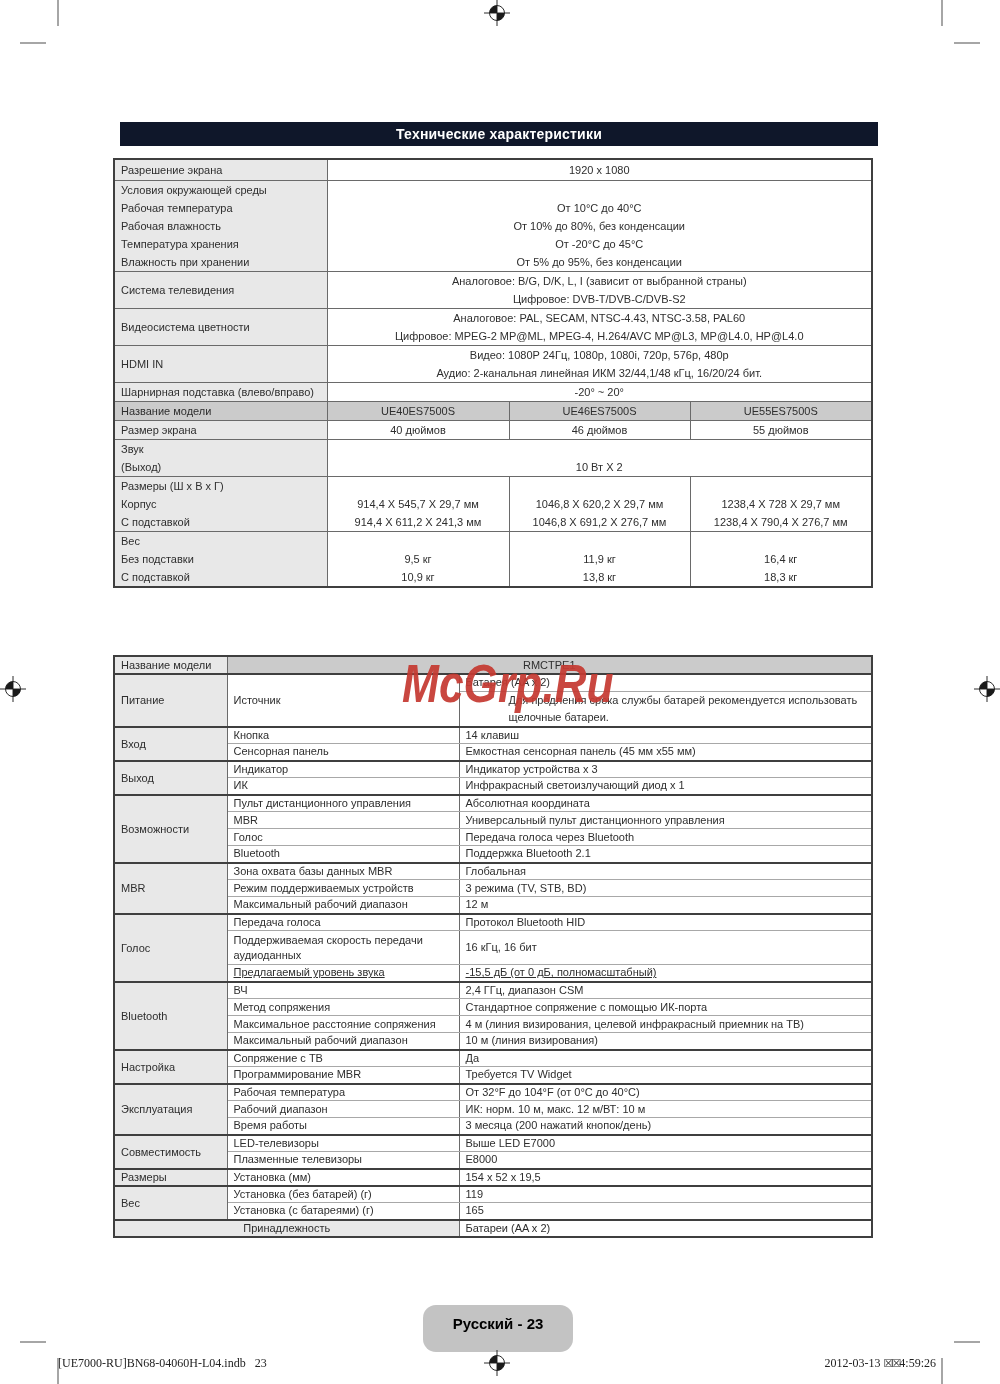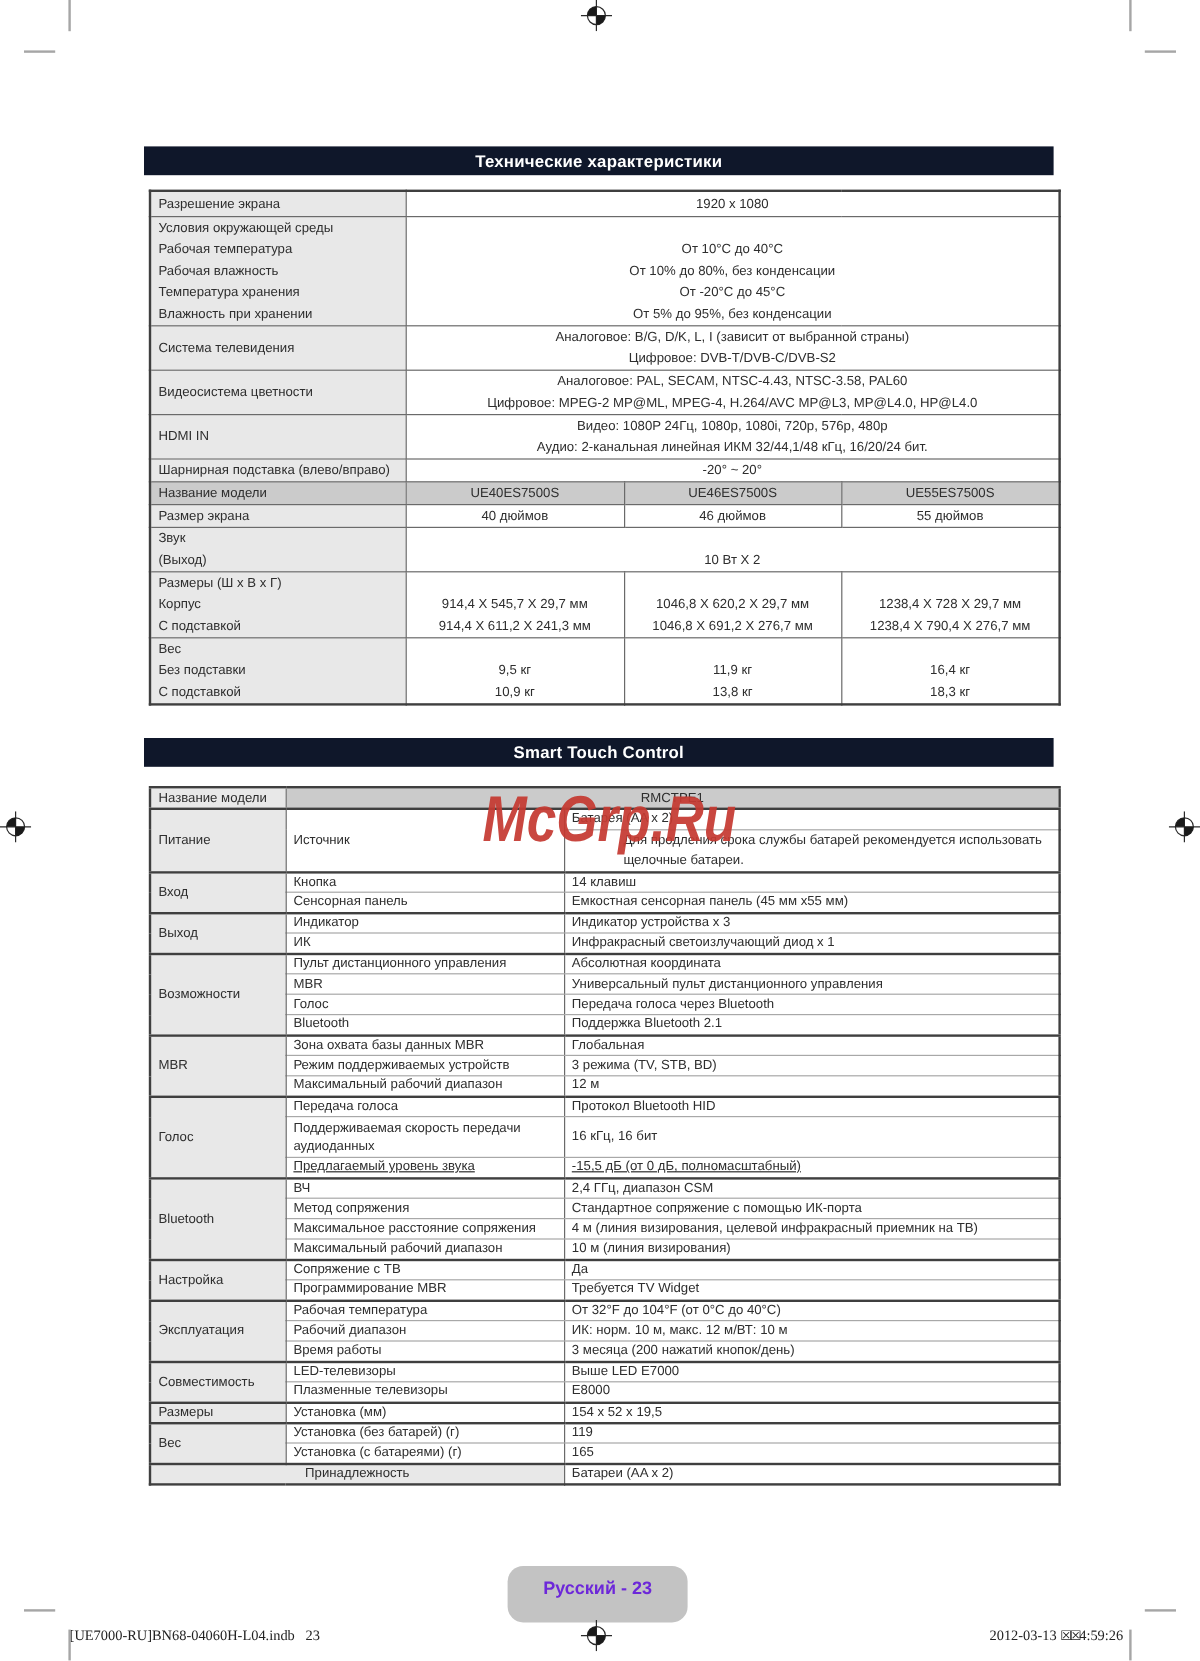--- a/index.html
+++ b/index.html
@@ -7,21 +7,21 @@
   .page{position:absolute;inset:0;background:#ffffff;overflow:hidden;}
 
   
   .section-bar{position:absolute;left:120px;width:758px;height:24px;background:#0f172a;
     display:flex;align-items:center;justify-content:center;}
   .section-bar span{color:#ffffff;font-size:14px;font-weight:bold;letter-spacing:.2px;}
   .bar-tech{top:122px;}
   .bar-smart{top:615px;}
 
   
-  table.spec{position:absolute;left:124px;border-collapse:collapse;table-layout:fixed;
+  table.spec{position:absolute;left:113px;border-collapse:collapse;table-layout:fixed;
     width:758px;font-size:11px;}
   #tech-table{top:158px;}
   #smart-table{top:655px;}
   table.spec td{border:1px solid #6a6a6a;vertical-align:middle;padding:0 6px;overflow:hidden;}
   #tech-table{border:2px solid #3f3f3f;}
   #smart-table{border:2px solid #3f3f3f;}
   #smart-table td{border:1px solid #a8a8a8;border-left:1px solid #6a6a6a;border-right:1px solid #6a6a6a;}
   #smart-table tr.group-start td{border-top:2px solid #3f3f3f;}
 
   .left-cell{background:#e8e8e8;text-align:left;}
@@ -38,21 +38,21 @@
   .cat-span{background:#e8e8e8;text-align:center;}
 
   
   .watermark{position:absolute;left:402px;top:656px;font-size:54px;line-height:54px;
     font-style:italic;font-weight:bold;color:#c53a32;opacity:.93;z-index:6;
     transform:scaleX(.82);transform-origin:left top;white-space:nowrap;}
 
   
   .page-label{position:absolute;left:423px;top:1305px;width:150px;height:47px;background:#c3c3c3;
     border-radius:13px;display:flex;justify-content:center;align-items:flex-start;padding-top:10px;
-    box-sizing:border-box;font-weight:bold;font-size:15px;color:#6d28d9;}
+    box-sizing:border-box;font-weight:bold;font-size:15px;color:#000000;}
   .print-line{position:absolute;top:1356px;font-family:"Liberation Serif",serif;font-size:12px;color:#222;
     white-space:pre;}
   .footer-left{left:58px;}
   .footer-right{right:64px;text-align:right;}
   .glyph-box{letter-spacing:-2px;font-size:11px;}
 
   
   .regmark{position:absolute;z-index:4;}
   .rm-top{left:484px;top:0px;}
   .rm-bottom{left:484px;top:1350px;}
@@ -253,23 +253,20 @@
           </td>
           <td class="center-cell">
             <div class="ln"></div>
             <div class="ln">16,4 кг</div>
             <div class="ln">18,3 кг</div>
           </td>
         </tr>
       </tbody>
   </table>
 
-  <div class="section-bar bar-smart">
-    <span>Smart Touch Control</span>
-  </div>
   <table class="spec" id="smart-table">
     <colgroup>
         <col style="width:113px">
         <col style="width:232px">
         <col style="width:413px">
       </colgroup>
     <tbody id="smart-body">
         <tr class="group-start" style="height: 18px;">
           <td class="cat-cell">Название модели</td>
           <td class="model-val" colspan="2">RMCTPE1</td>

